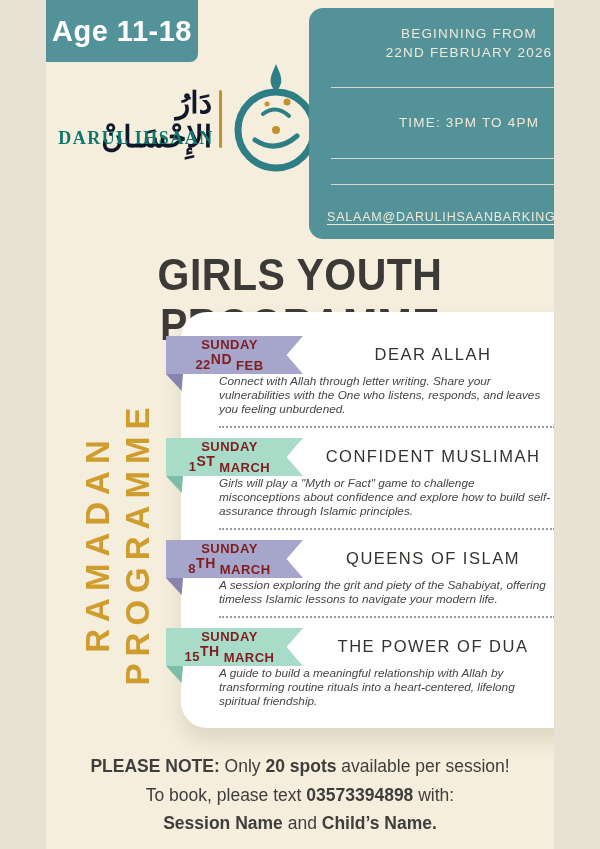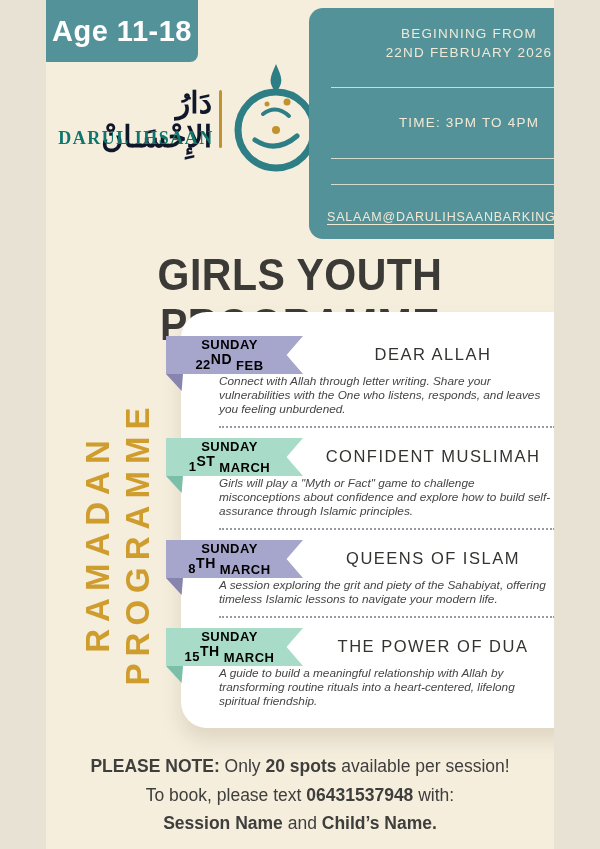--- a/index.html
+++ b/index.html
@@ -74,21 +74,21 @@
   .session { margin-bottom:10px; }
   .ribbon-row { display:flex; align-items:flex-start; height:38px; }
   .ribbon {
     position:relative; margin-left:-15px; width:137px; height:38px; flex:0 0 auto;
   }
   .ribbon-body {
     width:100%; height:100%;
     clip-path:polygon(0 0, 100% 0, 88% 50%, 100% 100%, 0 100%);
     display:flex; flex-direction:column; align-items:center; justify-content:center;
     font-size:13px; font-weight:700; line-height:15px; letter-spacing:0.5px;
-    color:#000000; text-align:center; padding-right:10px;
+    color:#7f1d1d; text-align:center; padding-right:10px;
   }
   .ribbon-fold {
     position:absolute; left:0; top:38px; width:17px; height:17px;
     clip-path:polygon(0 0, 100% 0, 92% 100%);
   }
   .lavender .ribbon-body { background:#a6a5cb; }
   .lavender .ribbon-fold { background:#8784ae; }
   .mint .ribbon-body { background:#a8dcc9; }
   .mint .ribbon-fold { background:#7bbfa9; }
   .sup { vertical-align:super; font-size:14px; }
@@ -238,20 +238,20 @@
       <div class="dot"></div>
       <div class="dot"></div>
     </div>
   </div>
 
   <div class="footer-note">
     <div>
       <b>PLEASE NOTE:</b><span> Only </span><b>20 spots</b><span> available per session!</span>
     </div>
     <div>
-      <span>To book, please text </span><b>06431537948</b><span> with:</span>
+      <span>To book, please text </span><b>03573394898</b><span> with:</span>
     </div>
     <div>
       <b>Session Name</b><span> and </span><b>Child’s Name.</b>
     </div>
   </div>
 
 </div>
 
 </body></html>

